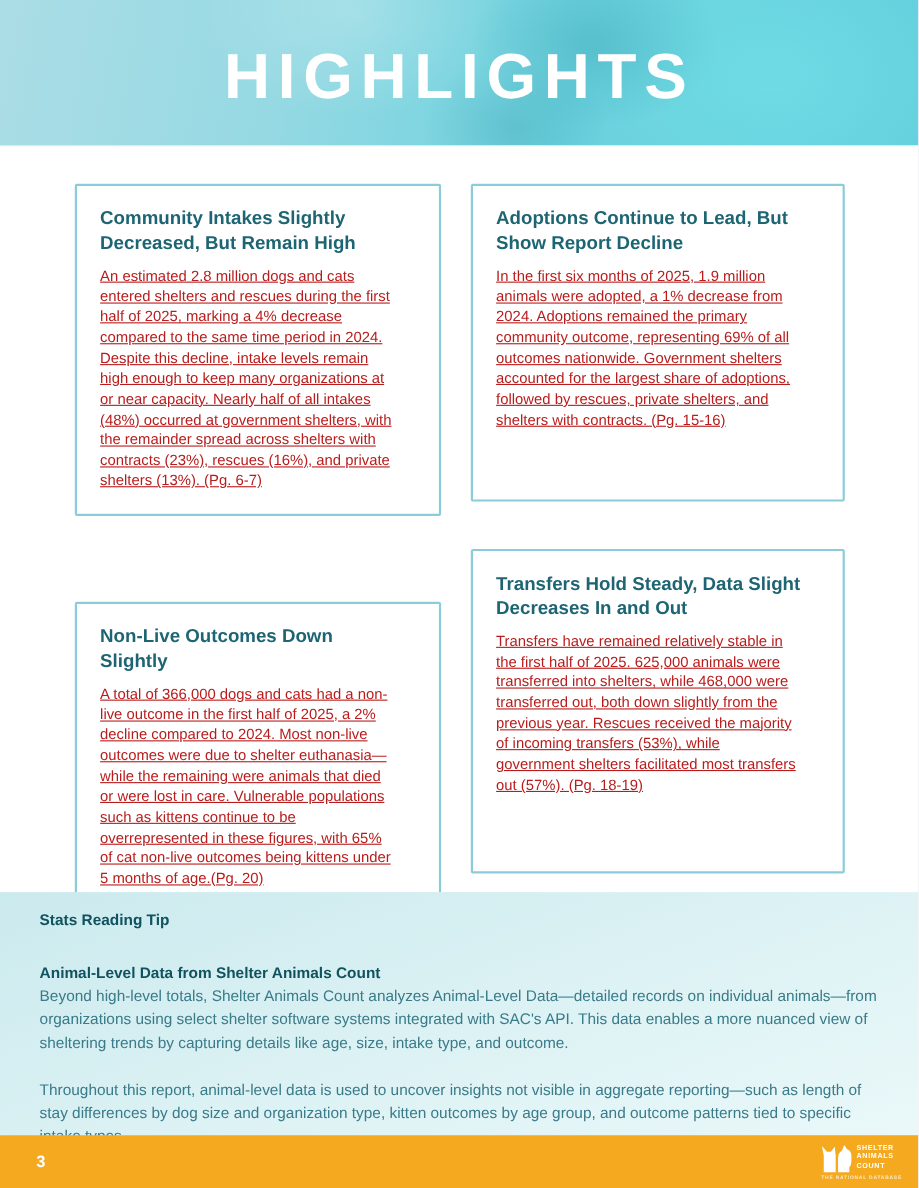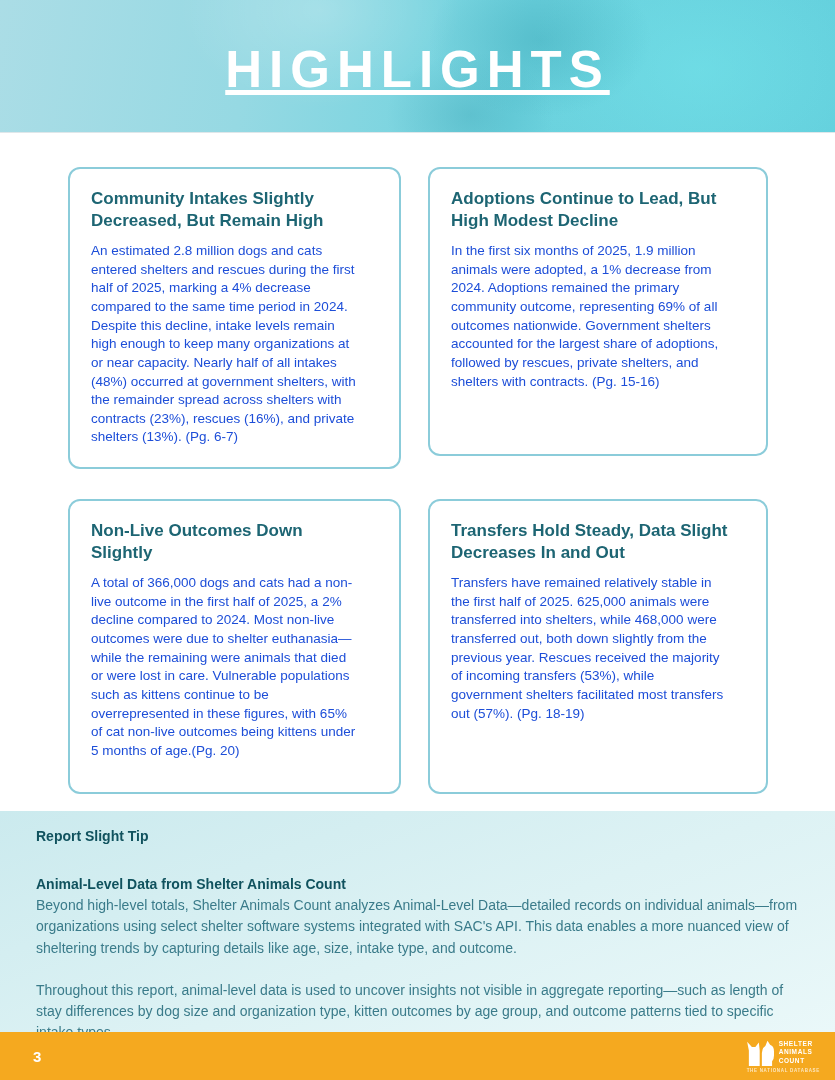--- a/index.html
+++ b/index.html
@@ -26,60 +26,60 @@
       radial-gradient(ellipse 240px 170px at 700px 70px, rgba(120,235,240,0.40), transparent 75%),
       radial-gradient(ellipse 200px 140px at 320px 10px, rgba(255,255,255,0.22), transparent 70%),
       linear-gradient(100deg, #abdde6 0%, #96d9e3 30%, #6cd2de 62%, #64d0dd 100%);
     border-bottom: 1px solid #dfe7ea;
     display: flex;
     align-items: center;
     justify-content: center;
   }
   .hero-title {
     color: #ffffff;
-    font-size: 51px;
+    font-size: 58px;
     font-weight: 700;
     letter-spacing: 7px;
     padding-top: 6px;
     white-space: nowrap;
-    text-decoration: underline;
   }
 
   
   .cards-grid {
     position: absolute;
     top: 167px;
     left: 68px;
     display: grid;
     grid-template-columns: 333px 340px;
     column-gap: 27px;
     row-gap: 30px;
     align-items: start;
   }
   .card {
     background: #ffffff;
     border: 2px solid #8bccda;
-    border-radius: 12px;
+    border-radius: 2px;
     padding: 19px 38px 20px 21px;
   }
   .card.c1 { min-height: 294px; }
   .card.c2 { min-height: 289px; }
-  .card.c3 { min-height: 295px; }
+  .card.c3 { min-height: 295px; margin-top: 48px; }
   .card.c4 { min-height: 295px; }
   .card-title {
     color: #1d6573;
     font-size: 17px;
     font-weight: 700;
     line-height: 1.27;
     margin-bottom: 11px;
   }
   .card-body {
-    color: #1d4ed8;
+    color: #b91c1c;
     font-size: 13.5px;
     line-height: 1.38;
+    text-decoration: underline;
   }
 
   
   .notes {
     position: absolute;
     top: 811px; left: 0;
     width: 835px; height: 221px;
     background: linear-gradient(160deg, #cbeaee 0%, #ddf2f4 55%, #eaf8f9 100%);
     padding: 15px 34px 0 36px;
   }
@@ -141,39 +141,39 @@
   </div>
 
   <div class="cards-grid">
 
     <div class="card c1">
       <div class="card-title">Community Intakes Slightly Decreased, But Remain High</div>
       <div class="card-body">An estimated 2.8 million dogs and cats entered shelters and rescues during the first half of 2025, marking a 4% decrease compared to the same time period in 2024. Despite this decline, intake levels remain high enough to keep many organizations at or near capacity. Nearly half of all intakes (48%) occurred at government shelters, with the remainder spread across shelters with contracts (23%), rescues (16%), and private shelters (13%). (Pg. 6-7)</div>
     </div>
 
     <div class="card c2">
-      <div class="card-title">Adoptions Continue to Lead, But High Modest Decline</div>
+      <div class="card-title">Adoptions Continue to Lead, But Show Report Decline</div>
       <div class="card-body">In the first six months of 2025, 1.9 million animals were adopted, a 1% decrease from 2024. Adoptions remained the primary community outcome, representing 69% of all outcomes nationwide. Government shelters accounted for the largest share of adoptions, followed by rescues, private shelters, and shelters with contracts. (Pg. 15-16)</div>
     </div>
 
     <div class="card c3">
       <div class="card-title">Non-Live Outcomes Down Slightly</div>
       <div class="card-body">A total of 366,000 dogs and cats had a non-live outcome in the first half of 2025, a 2% decline compared to 2024. Most non-live outcomes were due to shelter euthanasia—while the remaining were animals that died or were lost in care. Vulnerable populations such as kittens continue to be overrepresented in these figures, with 65% of cat non-live outcomes being kittens under 5 months of age.(Pg. 20)</div>
     </div>
 
     <div class="card c4">
       <div class="card-title">Transfers Hold Steady, Data Slight Decreases In and Out</div>
       <div class="card-body">Transfers have remained relatively stable in the first half of 2025. 625,000 animals were transferred into shelters, while 468,000 were transferred out, both down slightly from the previous year. Rescues received the majority of incoming transfers (53%), while government shelters facilitated most transfers out (57%). (Pg. 18-19)</div>
     </div>
 
   </div>
 
   <div class="notes">
     <div class="note-block">
-      <div class="note-heading">Report Slight Tip</div>
+      <div class="note-heading">Stats Reading Tip</div>
     </div>
     <div class="note-block">
       <div class="note-heading">Animal-Level Data from Shelter Animals Count</div>
       <div class="note-body">Beyond high-level totals, Shelter Animals Count analyzes Animal-Level Data—detailed records on individual animals—from organizations using select shelter software systems integrated with SAC's API. This data enables a more nuanced view of sheltering trends by capturing details like age, size, intake type, and outcome.</div>
       <div class="note-body">Throughout this report, animal-level data is used to uncover insights not visible in aggregate reporting—such as length of stay differences by dog size and organization type, kitten outcomes by age group, and outcome patterns tied to specific intake types.</div>
     </div>
   </div>
 
   <div class="bottom-bar">
     <div class="page-number">3</div>

